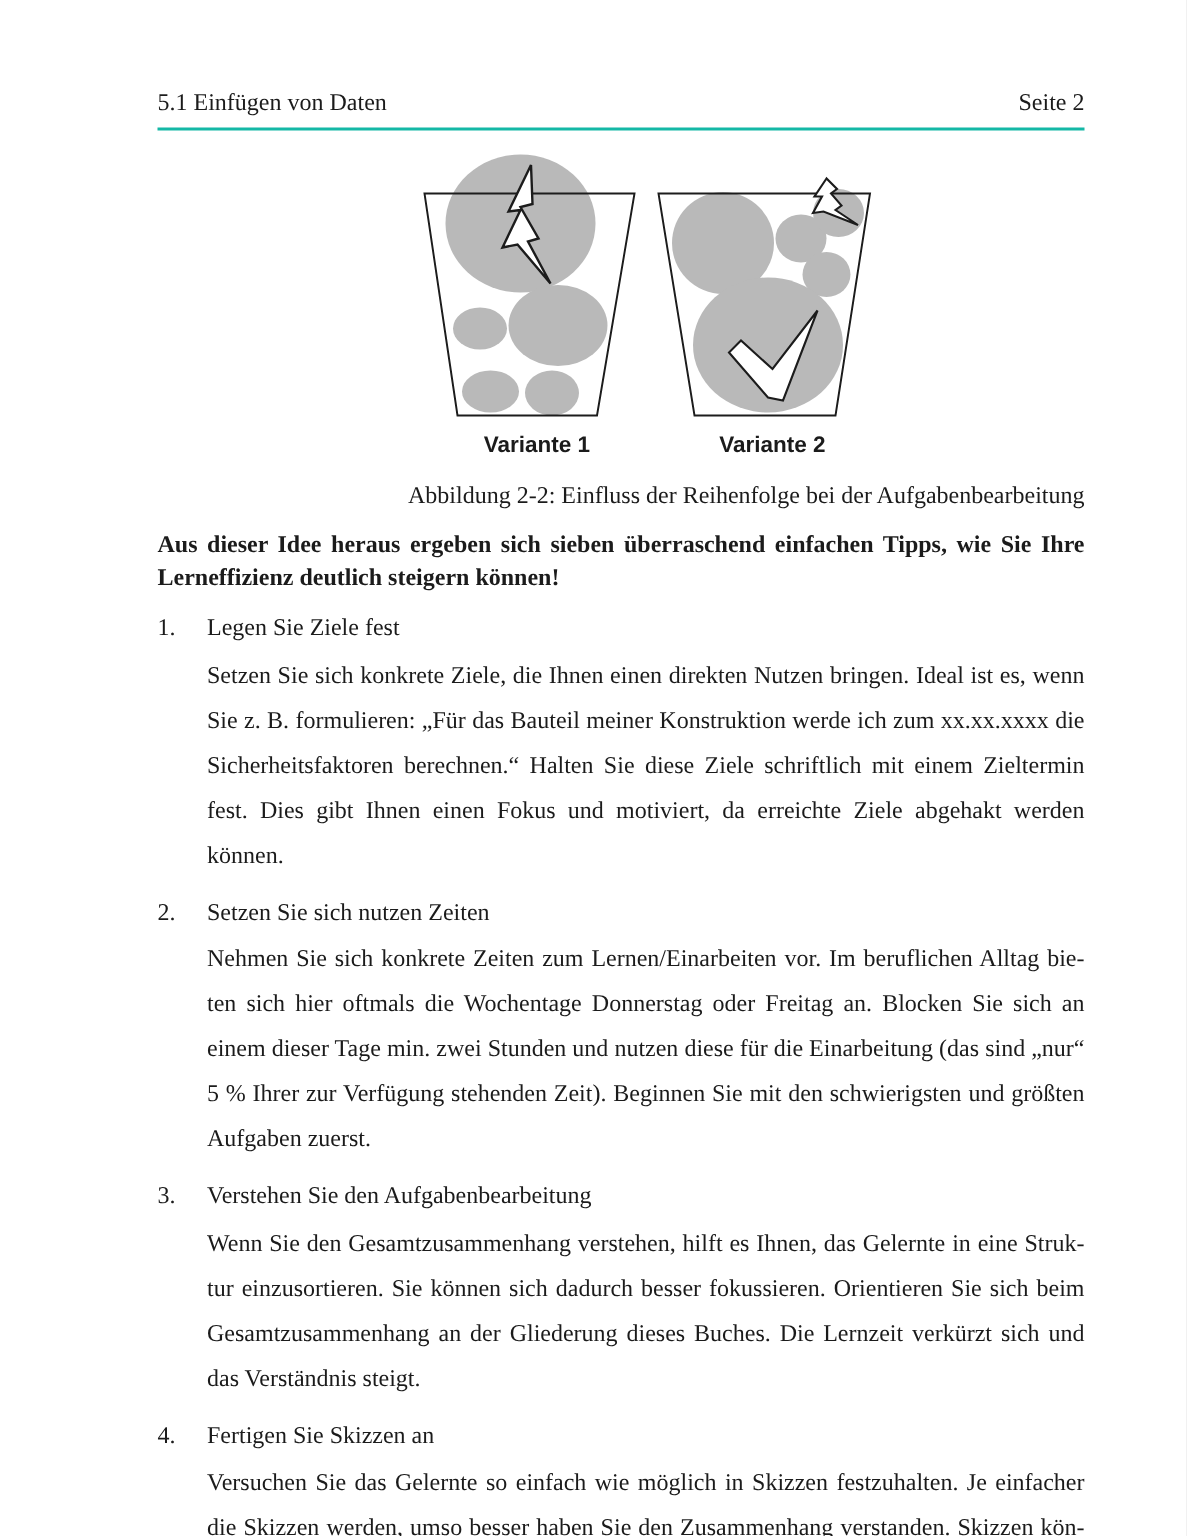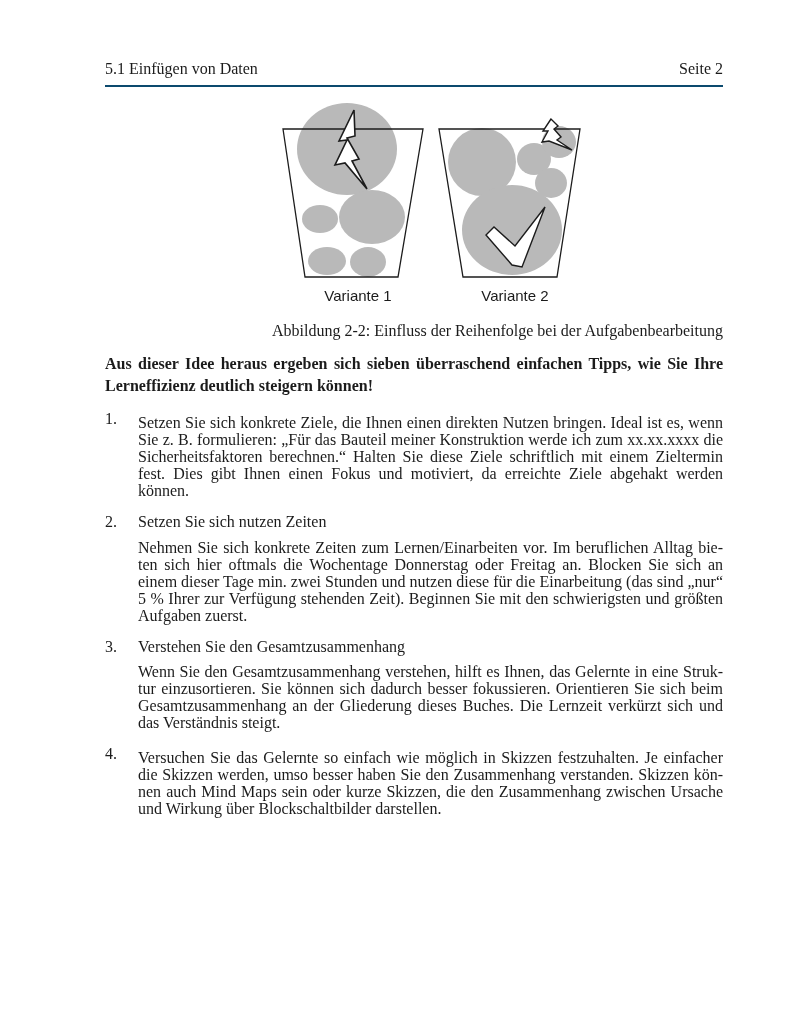--- a/index.html
+++ b/index.html
@@ -16,24 +16,24 @@
     font-size: 16px;
     overflow: hidden;
   }
   
   .running-header {
     display: flex;
     justify-content: space-between;
     align-items: center;
     line-height: 21px;
     padding-bottom: 6px;
-    border-bottom: 2px solid #0c4a6e;
+    border-bottom: 2px solid #14b8a6;
   }
   
-  .figure-wrap { margin-top: 10px; }
+  .figure-wrap { margin-top: 10px; font-weight: bold; }
   .figure-wrap svg { display: block; }
   .figure-caption {
     margin: 13px 0 0 8px;
     line-height: 21px;
     text-align: right;
   }
   
   .intro {
     margin: 12px 0 0 0;
     line-height: 21.5px;
@@ -45,21 +45,21 @@
   .tip {
     display: grid;
     grid-template-columns: 33px 1fr;
     margin-top: 12px;
   }
   .tip-number { grid-column: 1; line-height: 21.5px; }
   .tip-title  { grid-column: 2; line-height: 21.5px; }
   .tip-body {
     grid-column: 2;
     margin: 6px 0 0 0;
-    line-height: 17px;
+    line-height: 30px;
     text-align: justify;
     hyphens: manual;
   }
   .figure-label {
     font-family: "Liberation Sans", "DejaVu Sans", sans-serif;
     font-size: 15px;
     fill: #1b1b1b;
   }
 </style>
 </head>
@@ -106,34 +106,36 @@
   </div>
 
   <p class="figure-caption">Abbildung 2-2: Einfluss der Reihenfolge bei der Aufgabenbearbeitung</p>
 
   <p class="intro">Aus dieser Idee heraus ergeben sich sieben überraschend einfachen Tipps, wie Sie Ihre Lernef­fizienz deutlich steigern können!</p>
 
   <div class="tips">
 
     <div class="tip">
       <span class="tip-number">1.</span>
+      <span class="tip-title">Legen Sie Ziele fest</span>
       <p class="tip-body">Setzen Sie sich konkrete Ziele, die Ihnen einen direkten Nutzen bringen. Ideal ist es, wenn Sie z. B. formulieren: „Für das Bauteil meiner Konstruktion werde ich zum xx.xx.xxxx die Sicherheitsfaktoren berechnen.“ Halten Sie diese Ziele schriftlich mit einem Zielter­min fest. Dies gibt Ihnen einen Fokus und motiviert, da erreichte Ziele abgehakt werden können.</p>
     </div>
 
     <div class="tip">
       <span class="tip-number">2.</span>
       <span class="tip-title">Setzen Sie sich nutzen Zeiten</span>
       <p class="tip-body">Nehmen Sie sich konkrete Zeiten zum Lernen/Einarbeiten vor. Im beruflichen Alltag bie­ten sich hier oftmals die Wochentage Donnerstag oder Freitag an. Blocken Sie sich an einem dieser Tage min. zwei Stunden und nutzen diese für die Einarbeitung (das sind „nur“ 5 % Ihrer zur Verfügung stehenden Zeit). Beginnen Sie mit den schwierigsten und größten Aufgaben zuerst.</p>
     </div>
 
     <div class="tip">
       <span class="tip-number">3.</span>
-      <span class="tip-title">Verstehen Sie den Gesamtzusammenhang</span>
+      <span class="tip-title">Verstehen Sie den Aufgabenbearbeitung</span>
       <p class="tip-body">Wenn Sie den Gesamtzusammenhang verstehen, hilft es Ihnen, das Gelernte in eine Struk­tur einzusortieren. Sie können sich dadurch besser fokussieren. Orientieren Sie sich beim Gesamtzusammenhang an der Gliederung dieses Buches. Die Lernzeit verkürzt sich und das Verständnis steigt.</p>
     </div>
 
     <div class="tip">
       <span class="tip-number">4.</span>
+      <span class="tip-title">Fertigen Sie Skizzen an</span>
       <p class="tip-body">Versuchen Sie das Gelernte so einfach wie möglich in Skizzen festzuhalten. Je einfacher die Skizzen werden, umso besser haben Sie den Zusammenhang verstanden. Skizzen kön­nen auch Mind Maps sein oder kurze Skizzen, die den Zusammenhang zwischen Ursache und Wirkung über Blockschaltbilder darstellen.</p>
     </div>
 
   </div>
 </div>
 
 </body></html>

